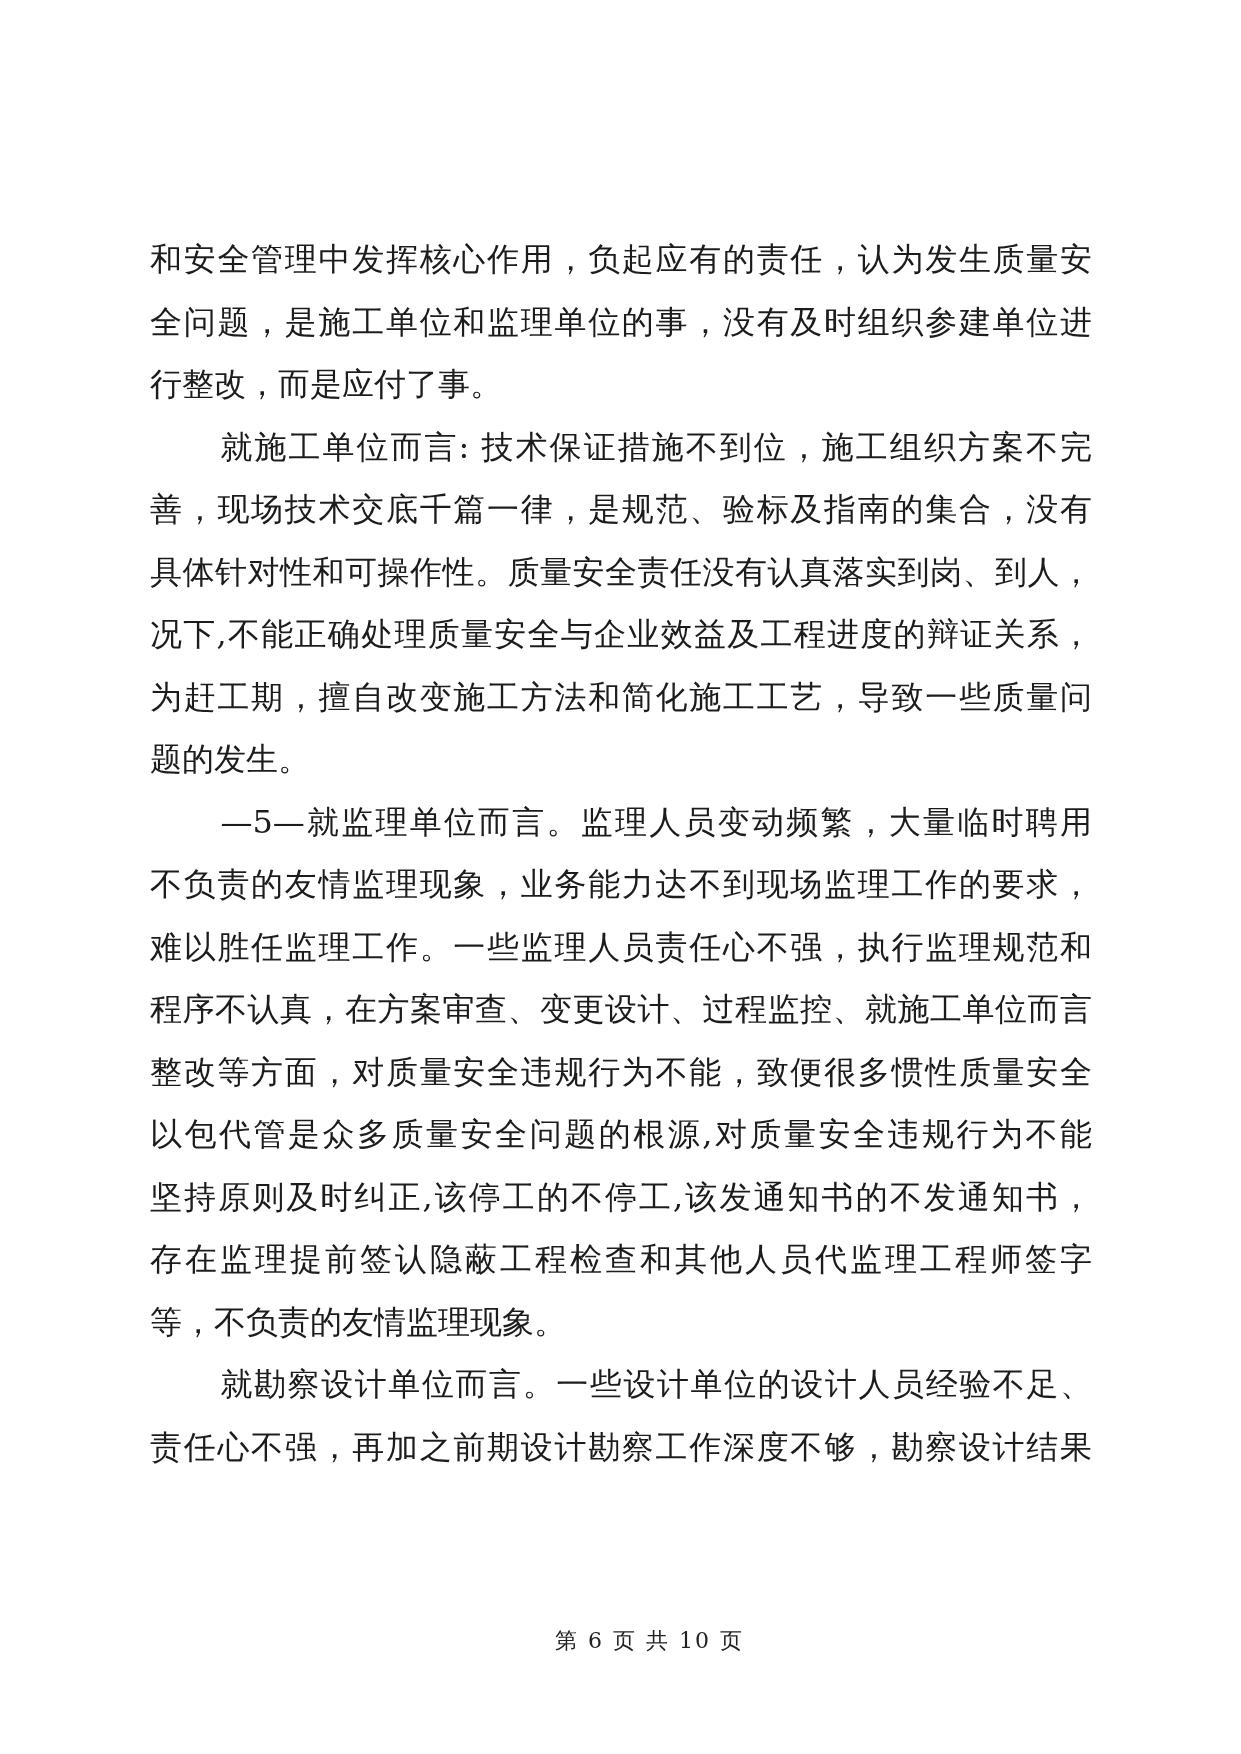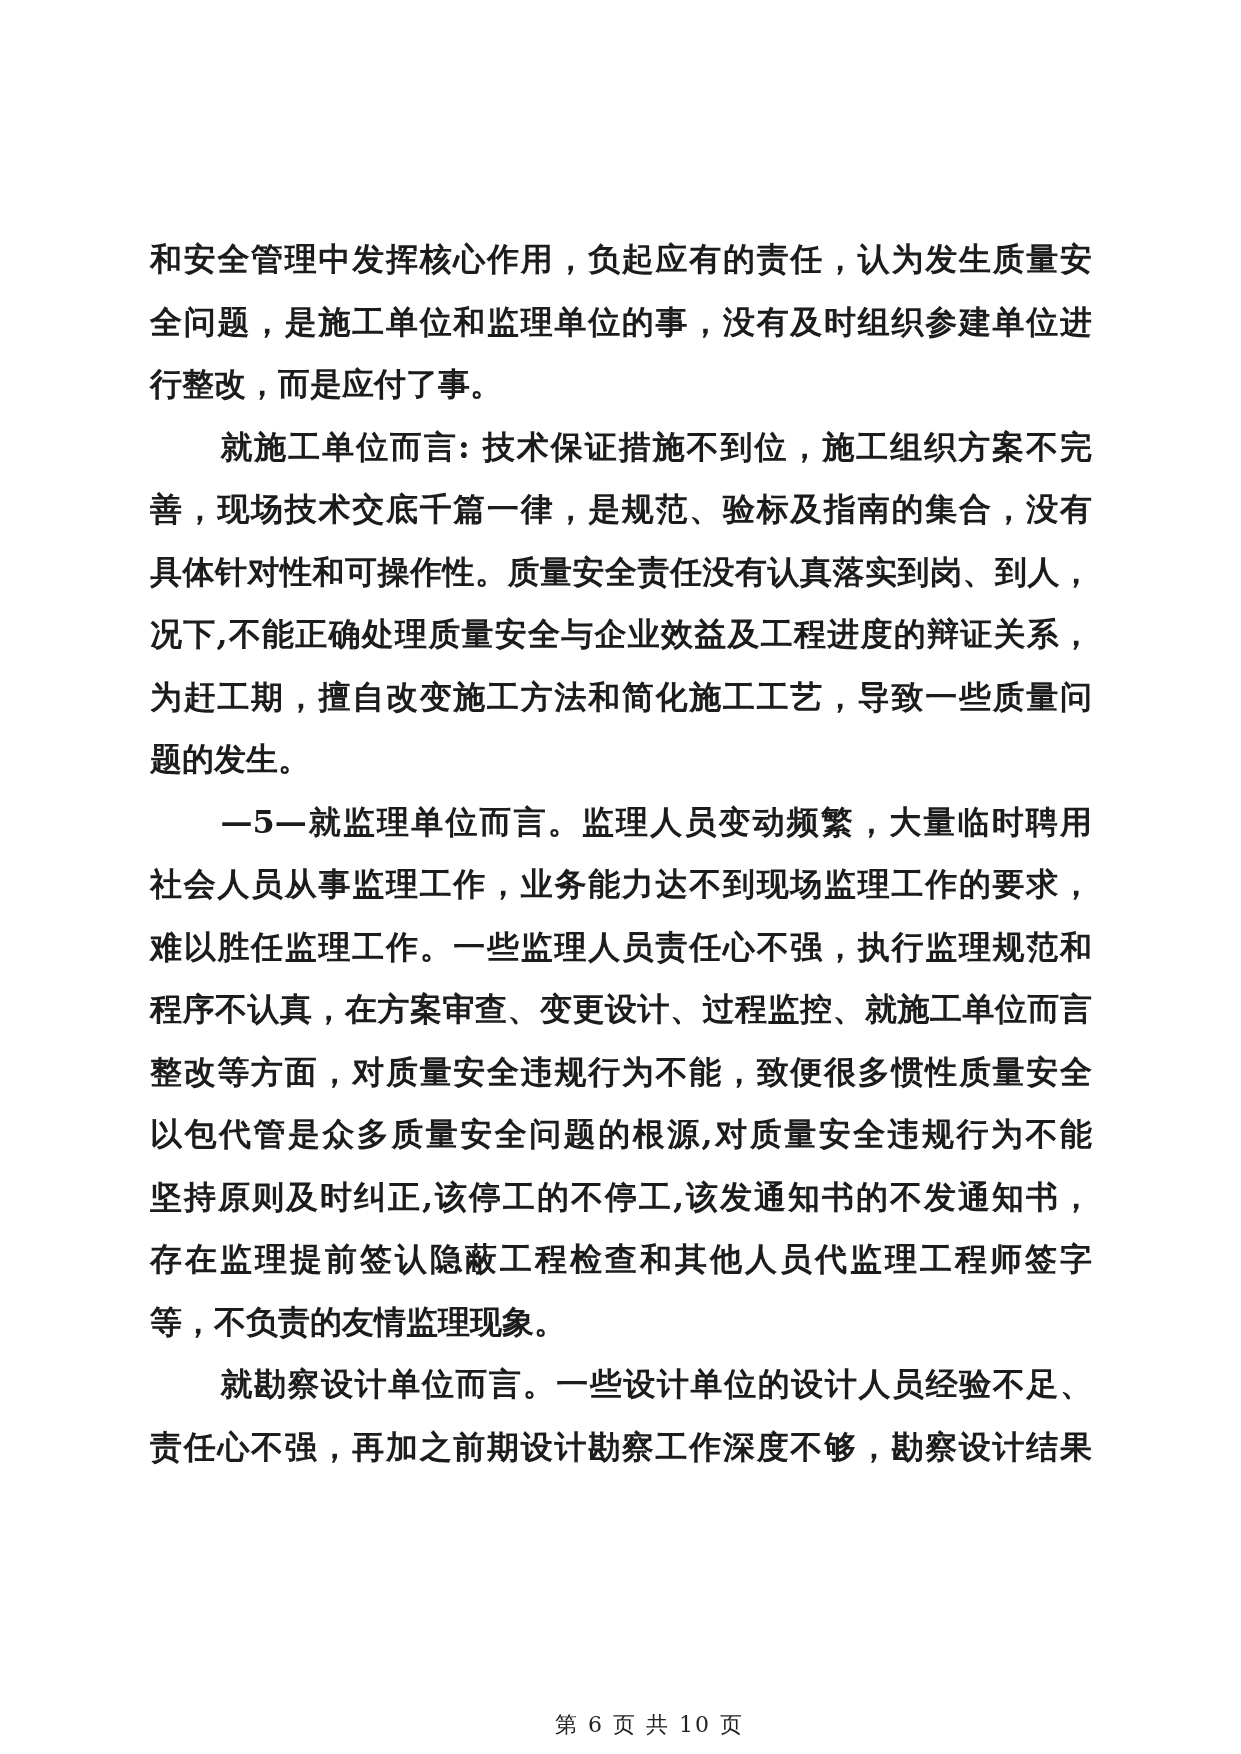--- a/index.html
+++ b/index.html
@@ -22,31 +22,31 @@
     width: 942px;
     color: #1c1c1c;
   }
   .text-line {
     font-size: 32px;
     line-height: 62.5px;
     height: 62.5px;
     white-space: nowrap;
     text-align: justify;
     text-align-last: justify;
-    font-weight: 700;
+    font-weight: 400;
   }
   .text-line.no-stretch {
     text-align-last: left;
   }
   .text-line.indent {
     text-indent: 2.2em;
   }
   .footer {
     position: absolute;
-    top: 1710px;
+    top: 1626px;
     left: 0;
     width: 100%;
     text-align: center;
     text-indent: 58px;
     font-size: 22px;
     color: #222222;
     font-family: "DejaVu Serif", serif;
     letter-spacing: 2px;
   }
 </style>
@@ -58,21 +58,21 @@
       <div class="text-line">和安全管理中发挥核心作用，负起应有的责任，认为发生质量安</div>
       <div class="text-line">全问题，是施工单位和监理单位的事，没有及时组织参建单位进</div>
       <div class="text-line no-stretch">行整改，而是应付了事。</div>
       <div class="text-line indent">就施工单位而言: 技术保证措施不到位，施工组织方案不完</div>
       <div class="text-line">善，现场技术交底千篇一律，是规范、验标及指南的集合，没有</div>
       <div class="text-line">具体针对性和可操作性。质量安全责任没有认真落实到岗、到人，</div>
       <div class="text-line">况下,不能正确处理质量安全与企业效益及工程进度的辩证关系，</div>
       <div class="text-line">为赶工期，擅自改变施工方法和简化施工工艺，导致一些质量问</div>
       <div class="text-line no-stretch">题的发生。</div>
       <div class="text-line indent">—5—就监理单位而言。监理人员变动频繁，大量临时聘用</div>
-      <div class="text-line">社会人员从事监理工作，业务能力达不到现场监理工作的要求，</div>
+      <div class="text-line">不负责的友情监理现象，业务能力达不到现场监理工作的要求，</div>
       <div class="text-line">难以胜任监理工作。一些监理人员责任心不强，执行监理规范和</div>
       <div class="text-line">程序不认真，在方案审查、变更设计、过程监控、就施工单位而言</div>
       <div class="text-line">整改等方面，对质量安全违规行为不能，致便很多惯性质量安全</div>
       <div class="text-line">以包代管是众多质量安全问题的根源,对质量安全违规行为不能</div>
       <div class="text-line">坚持原则及时纠正,该停工的不停工,该发通知书的不发通知书，</div>
       <div class="text-line">存在监理提前签认隐蔽工程检查和其他人员代监理工程师签字</div>
       <div class="text-line no-stretch">等，不负责的友情监理现象。</div>
       <div class="text-line indent">就勘察设计单位而言。一些设计单位的设计人员经验不足、</div>
       <div class="text-line">责任心不强，再加之前期设计勘察工作深度不够，勘察设计结果</div>
     </div>

